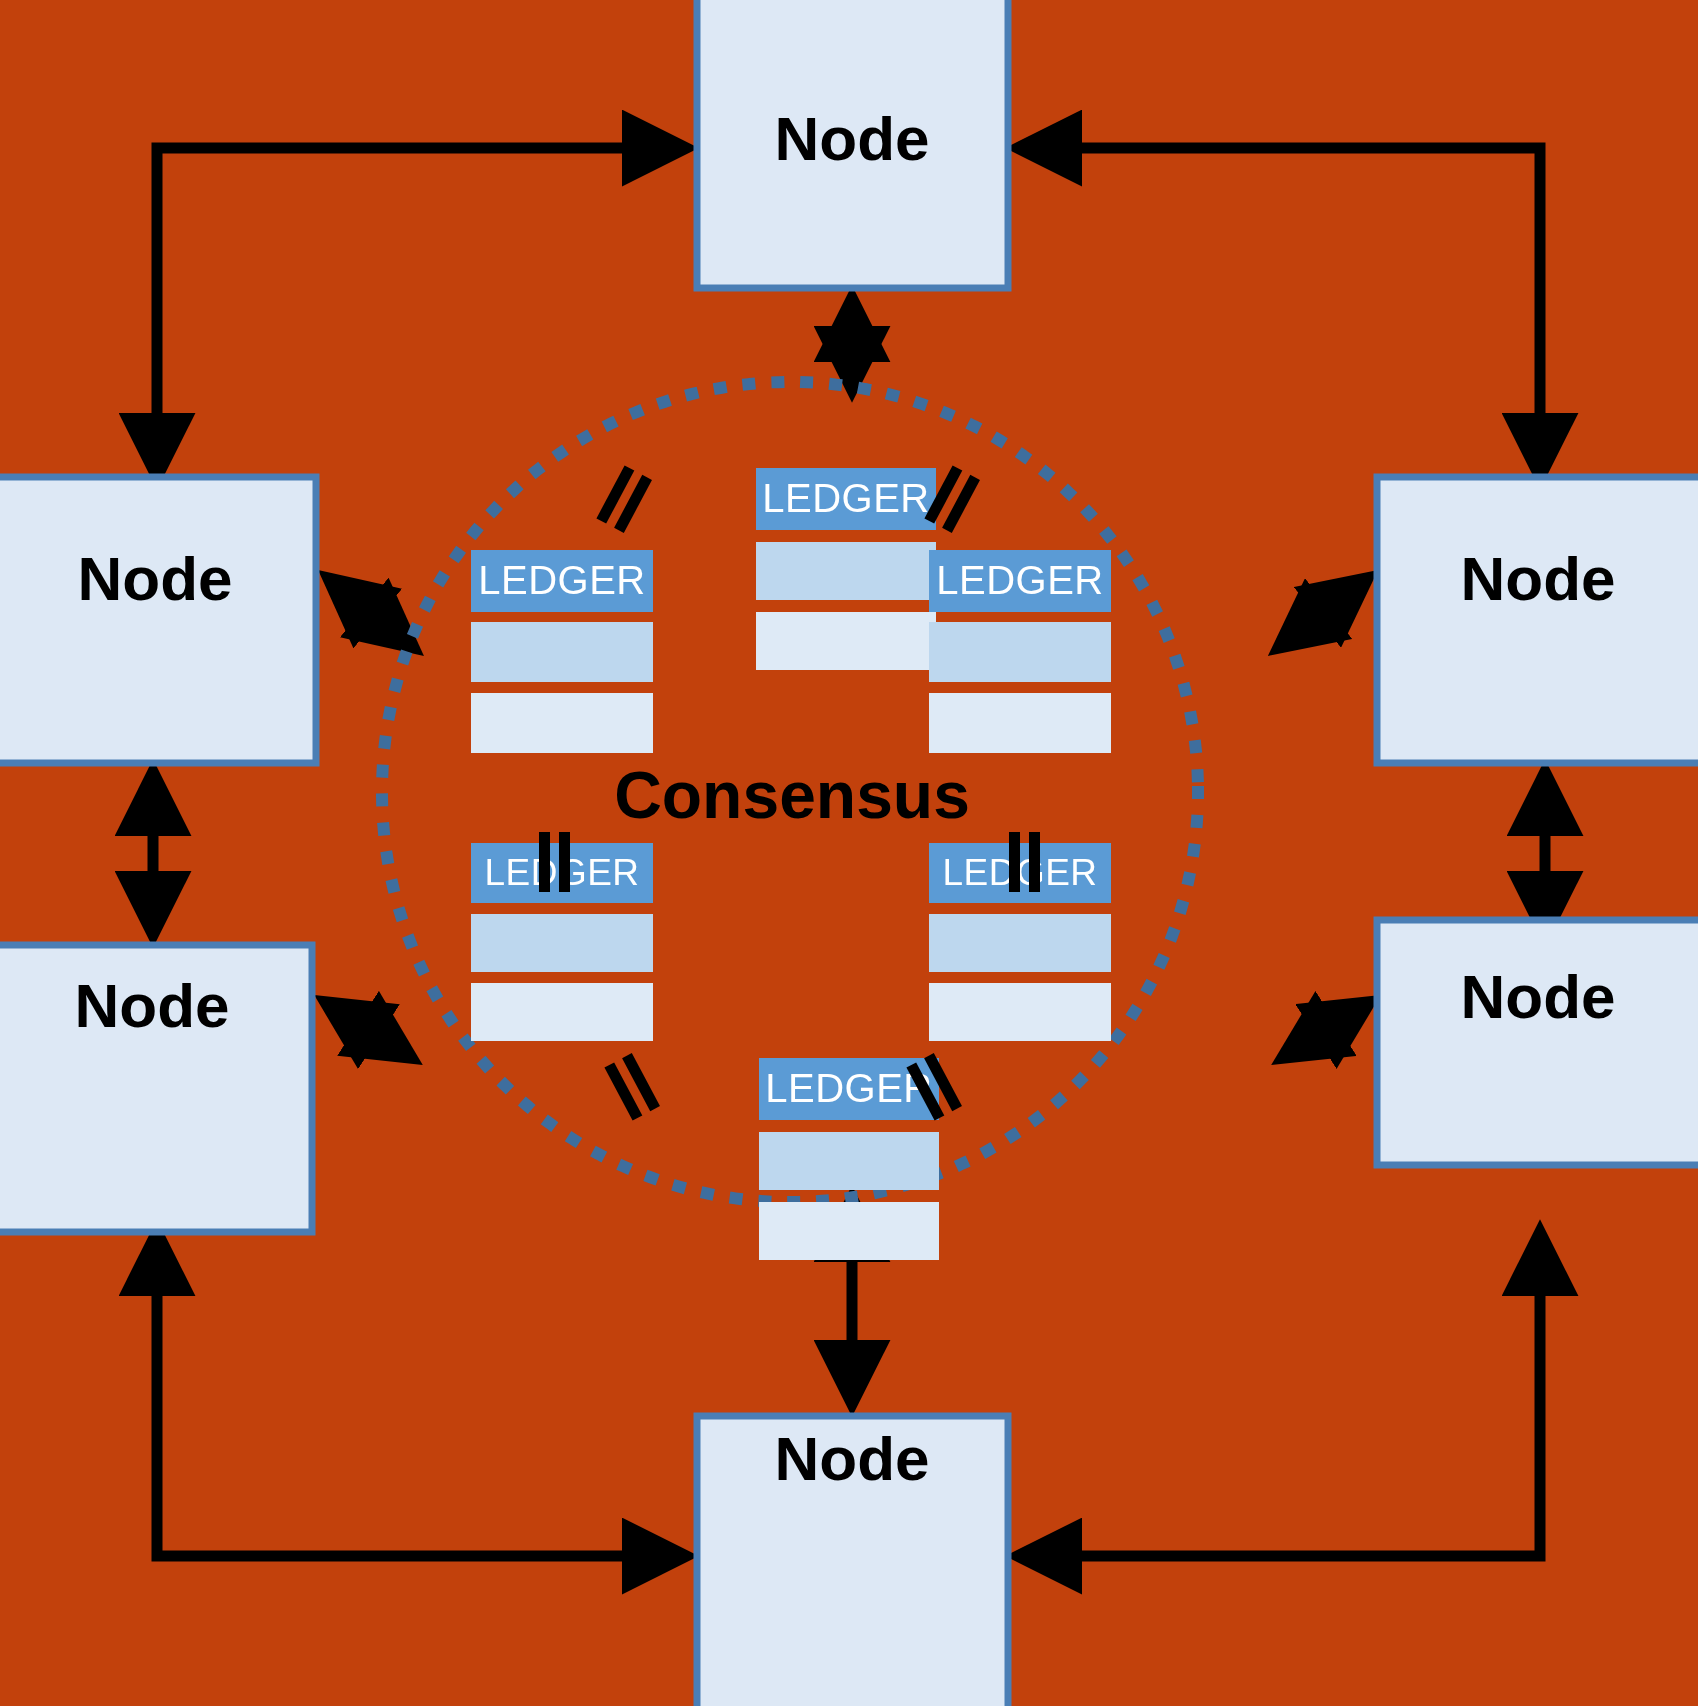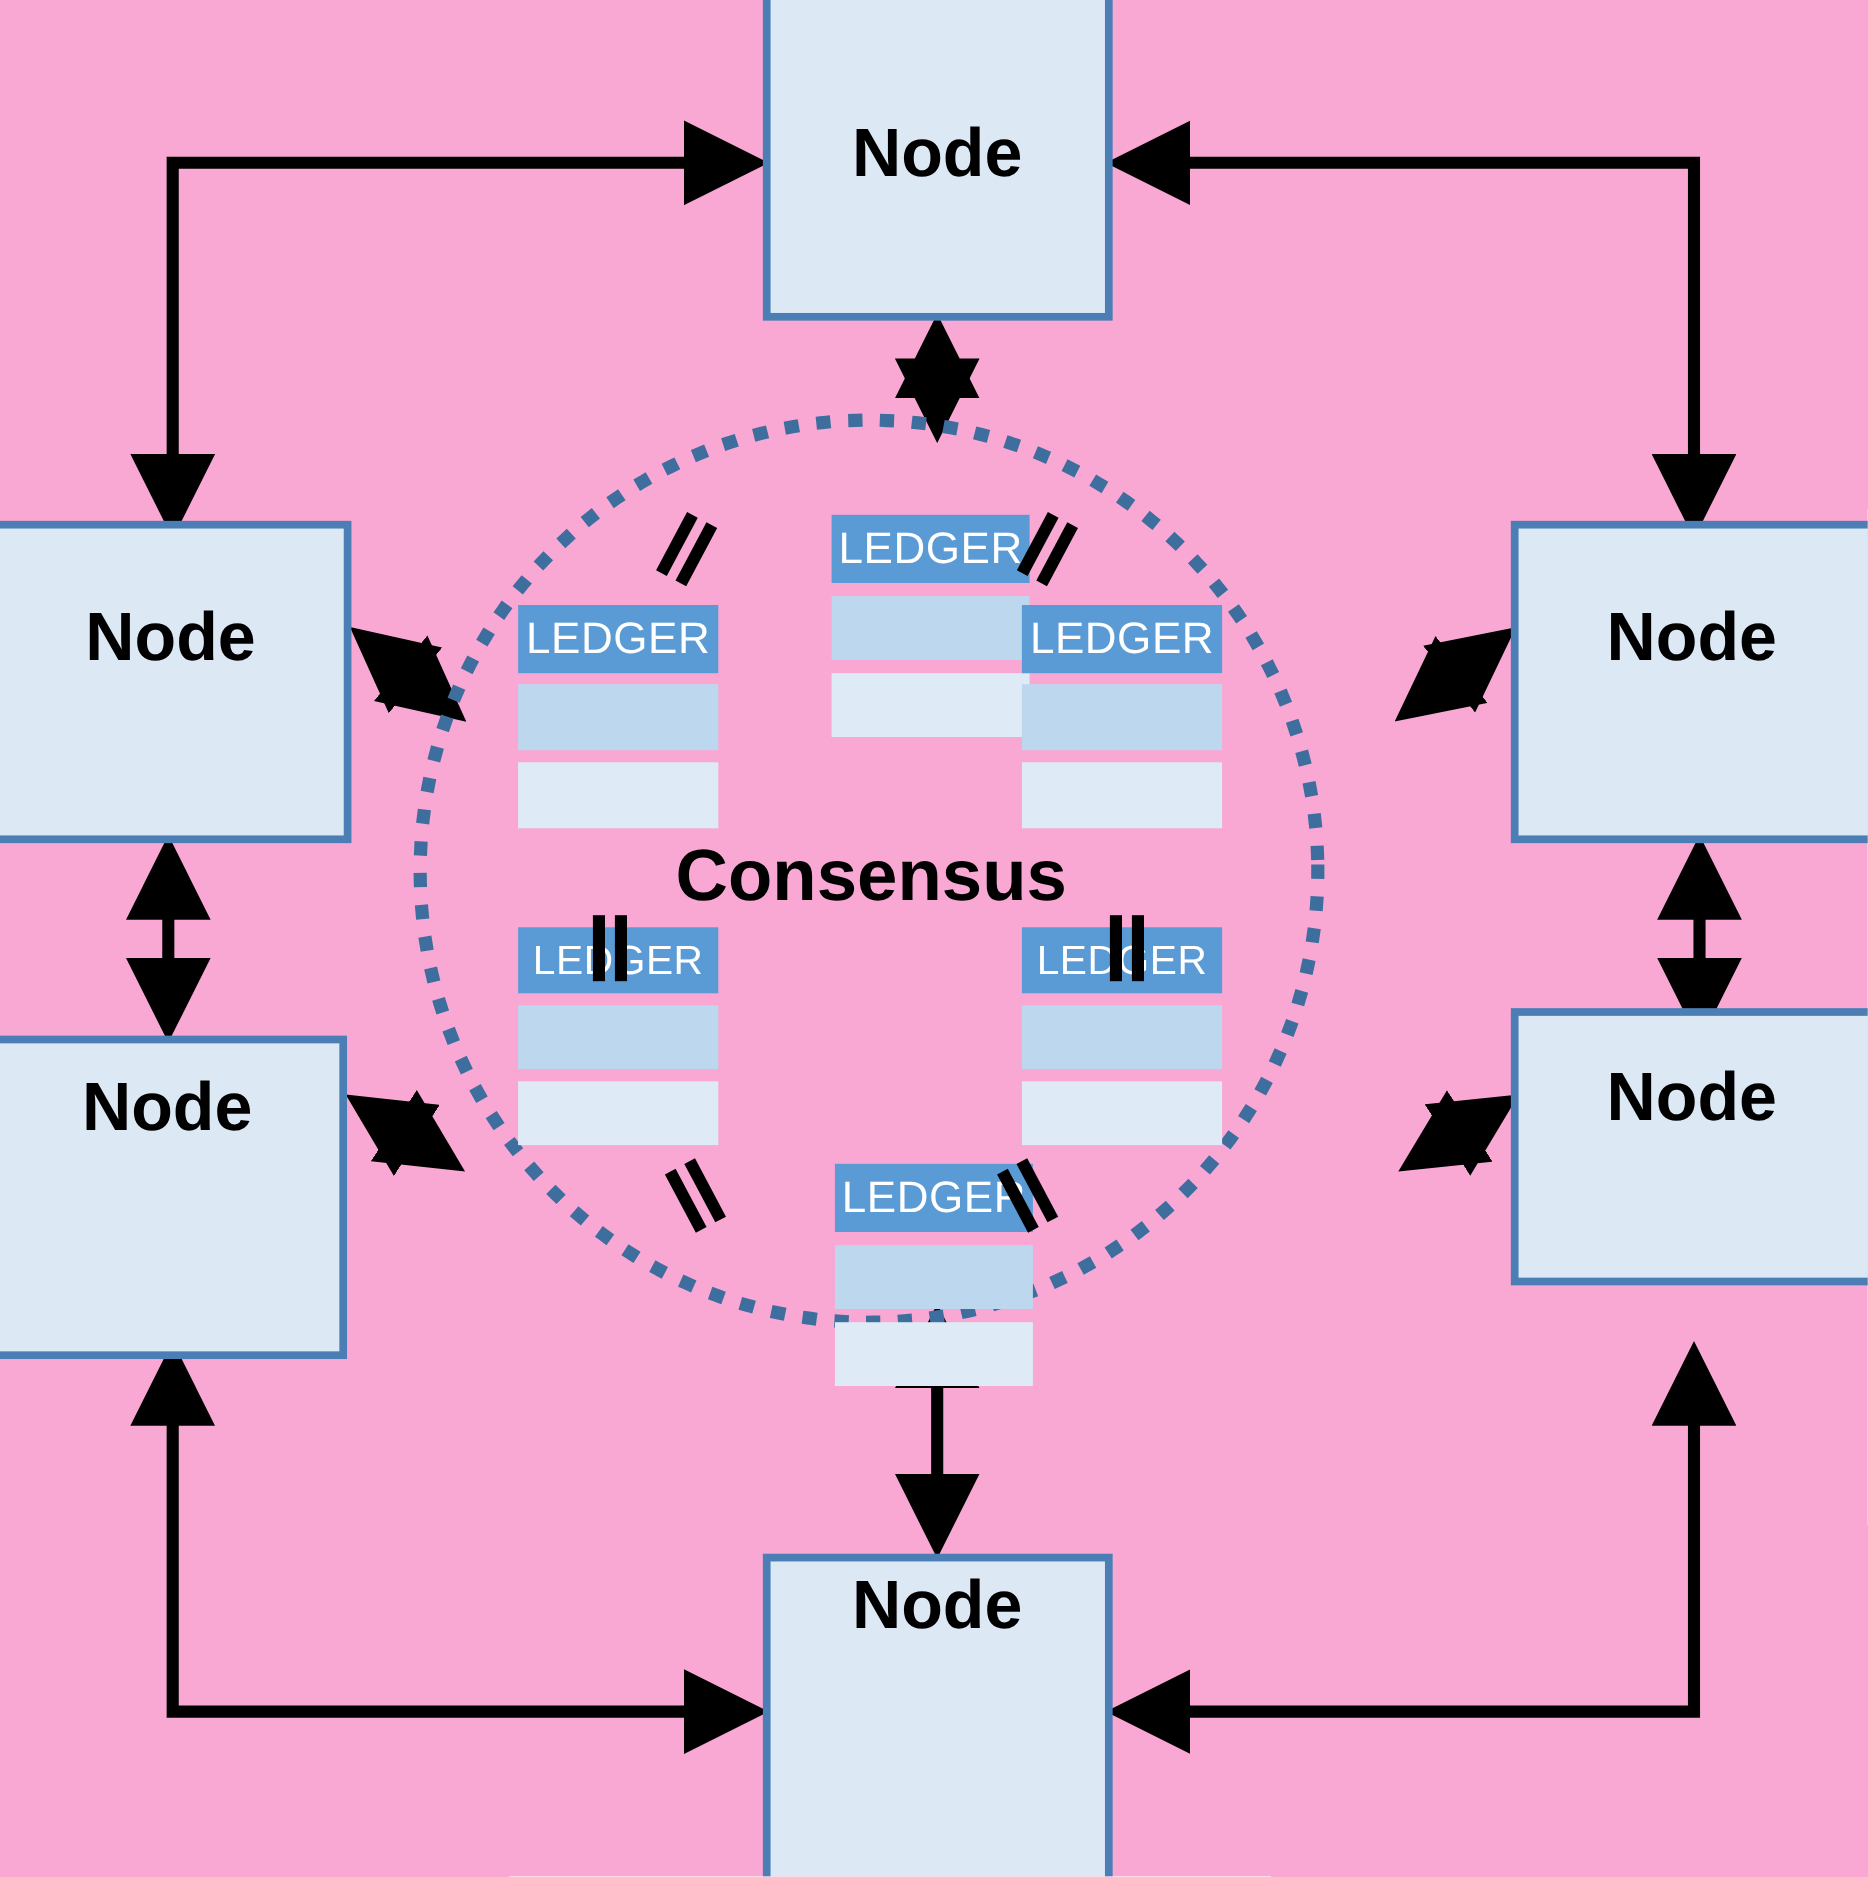--- a/index.html
+++ b/index.html
@@ -10,21 +10,21 @@
   body {
     width: 1698px;
     height: 1706px;
     overflow: hidden;
     font-family: "Liberation Sans", sans-serif;
   }
   #diagram-root {
     position: relative;
     width: 1698px;
     height: 1706px;
-    background: #f9a8d4;
+    background: #c2410c;
   }
   svg.canvas {
     position: absolute;
     top: 0; left: 0;
     width: 1698px;
     height: 1706px;
     display: block;
   }
   .node-label {
     font-family: "Liberation Sans", sans-serif;

